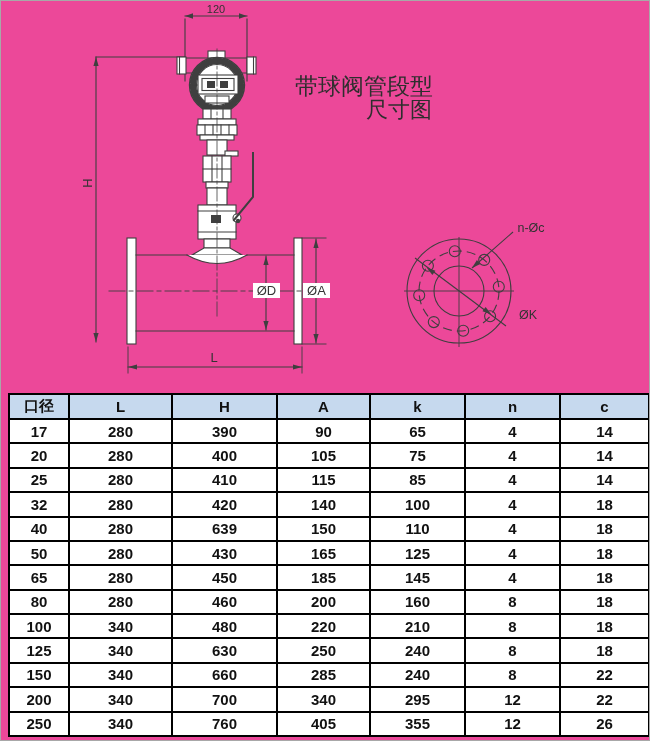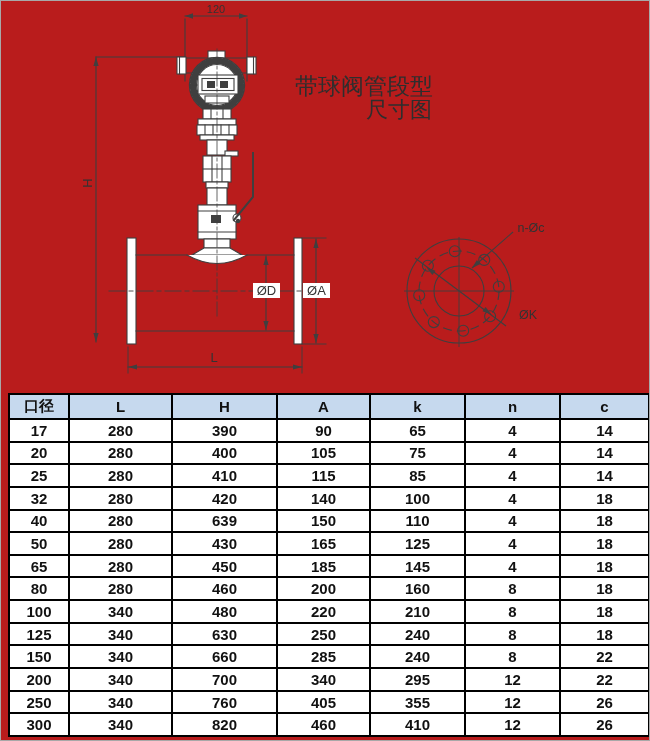--- a/index.html
+++ b/index.html
@@ -1,17 +1,17 @@
 <!DOCTYPE html>
 <html><head>
 <meta charset="utf-8">
 <style>
   html,body{margin:0;padding:0;background:#fff;}
   .stage{
-    position:relative;width:650px;height:741px;background:#b91c1c;
+    position:relative;width:650px;height:741px;background:#ec4899;
     border:1px solid #a8a8a8;box-sizing:border-box;overflow:hidden;
     font-family:"Liberation Sans","DejaVu Sans",sans-serif;
   }
   svg text{fill:#333;font-family:"Liberation Sans","DejaVu Sans",sans-serif;}
   .dim-label{font-size:13px;}
   .small-label{font-size:12.5px;}
   .title-line1{font-size:23px;fill:#2e2e2e;}
   .title-line2{font-size:22px;fill:#2e2e2e;}
   .dim120{font-size:11px;}
   .dim-table{
@@ -306,25 +306,16 @@
         </tr>
         <tr>
           <td>250</td>
           <td>340</td>
           <td>760</td>
           <td>405</td>
           <td>355</td>
           <td>12</td>
           <td>26</td>
         </tr>
-        <tr>
-          <td>300</td>
-          <td>340</td>
-          <td>820</td>
-          <td>460</td>
-          <td>410</td>
-          <td>12</td>
-          <td>26</td>
-        </tr>
       </tbody>
   </table>
 
 </div>
 
 </body></html>

